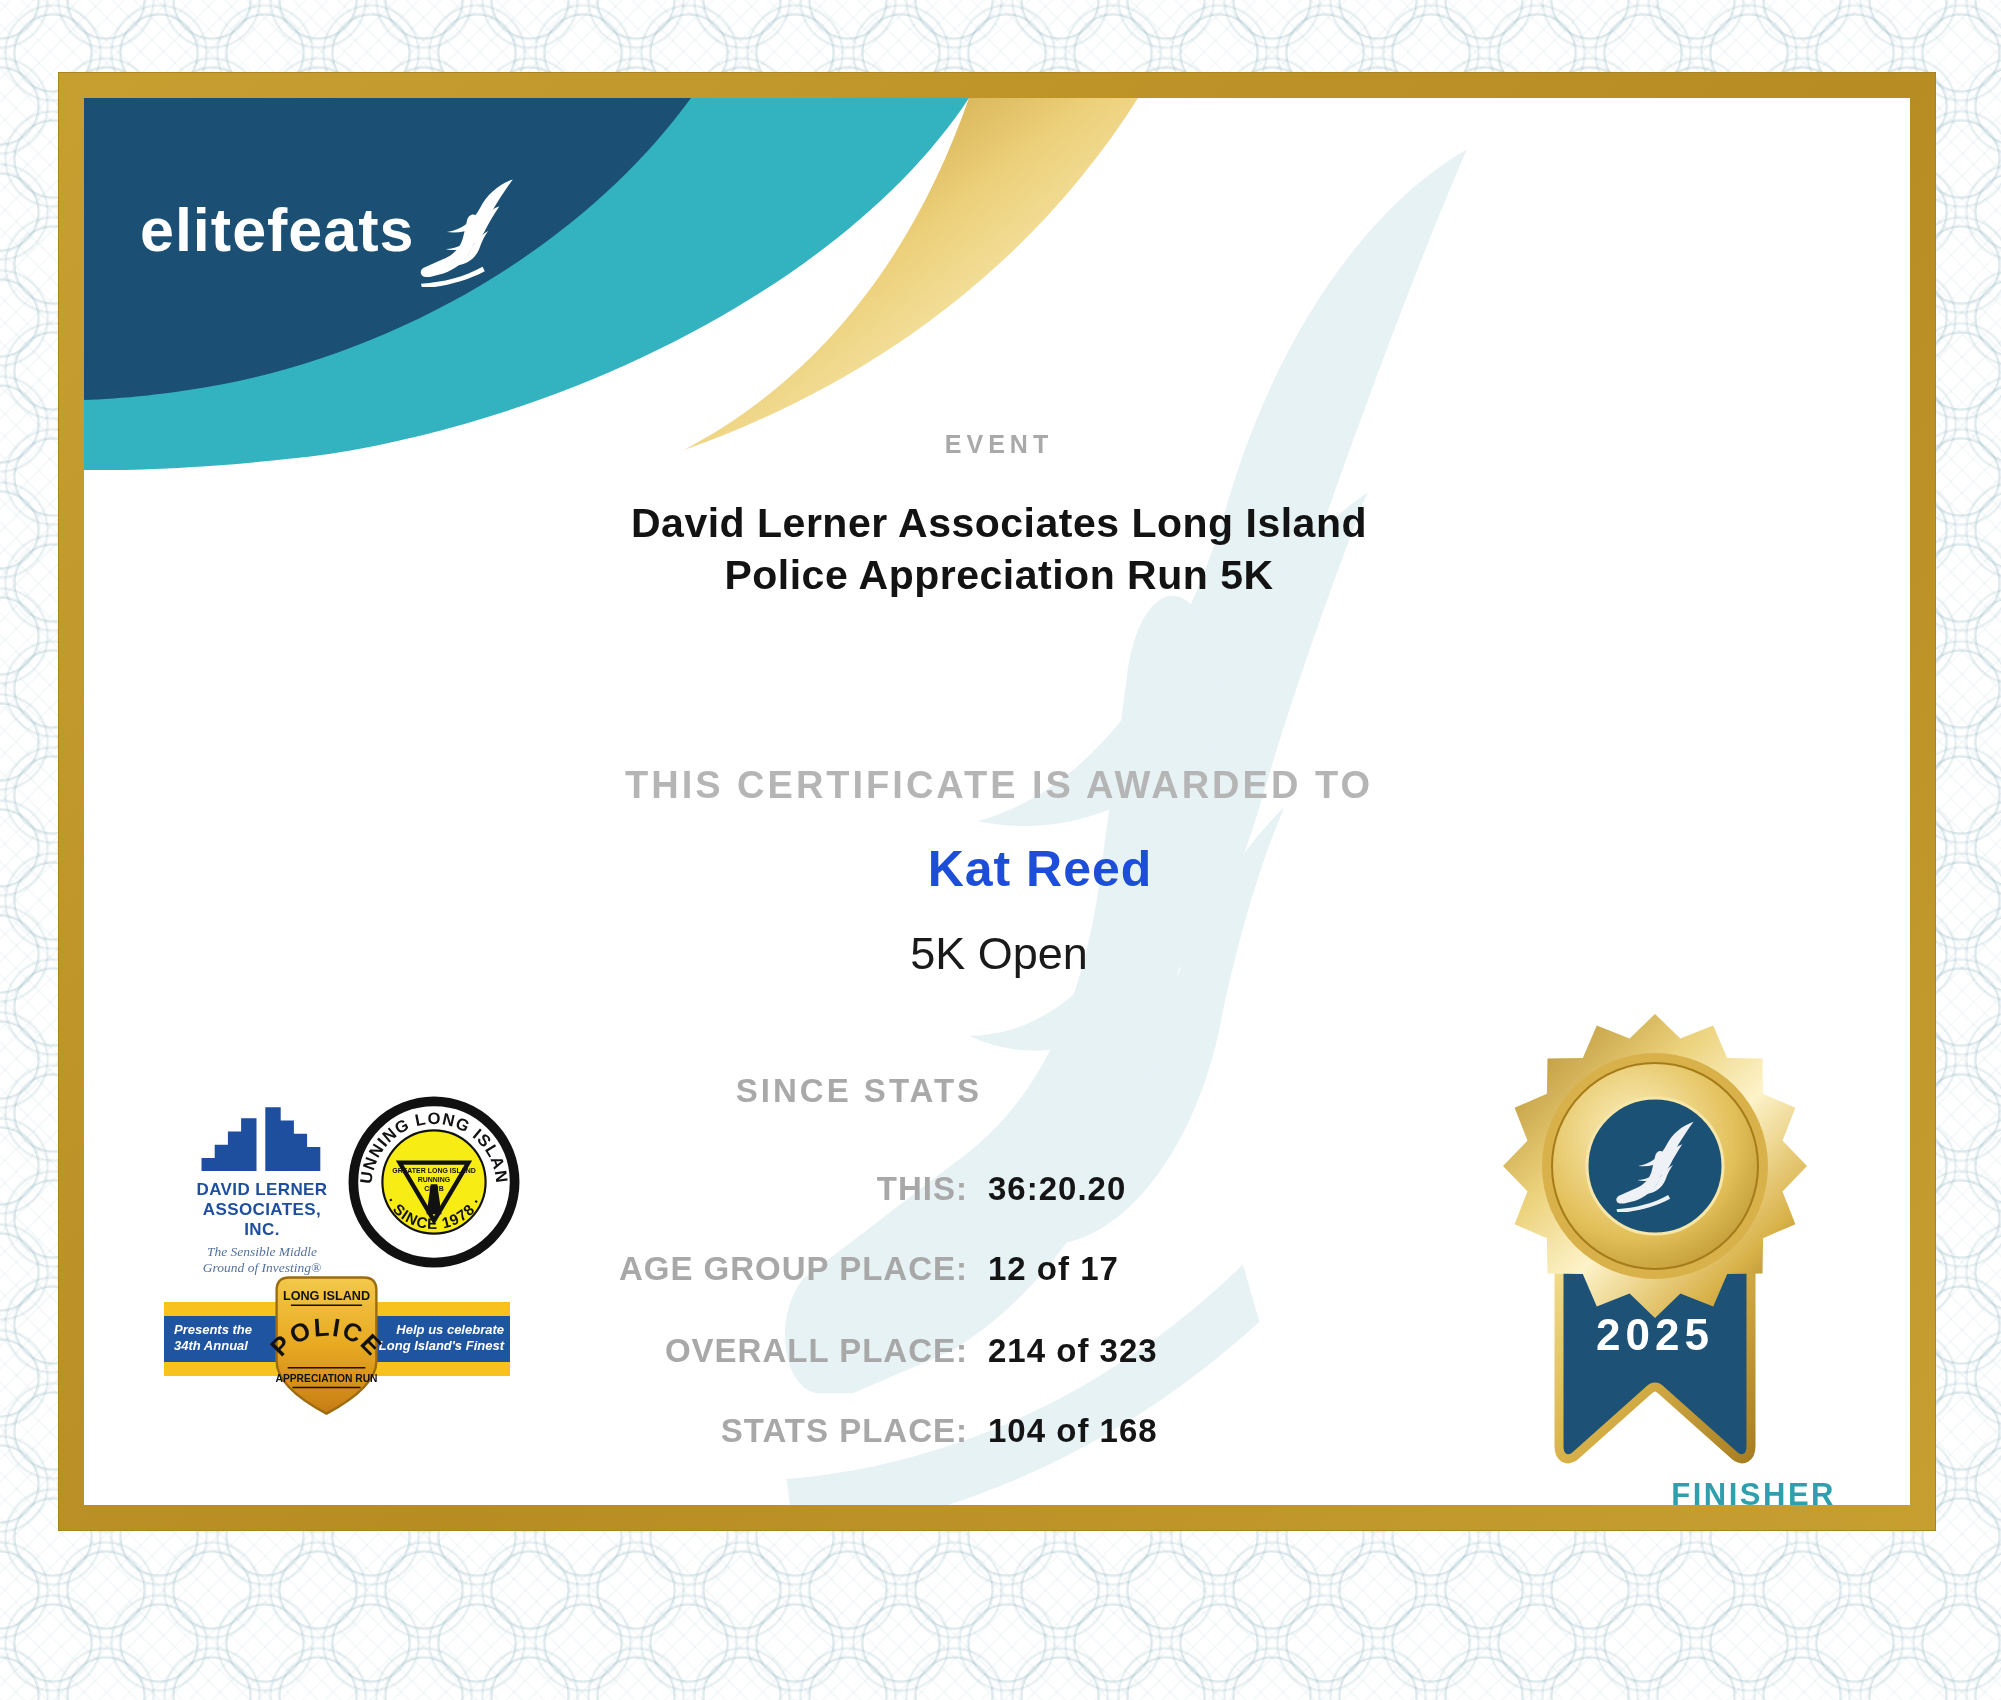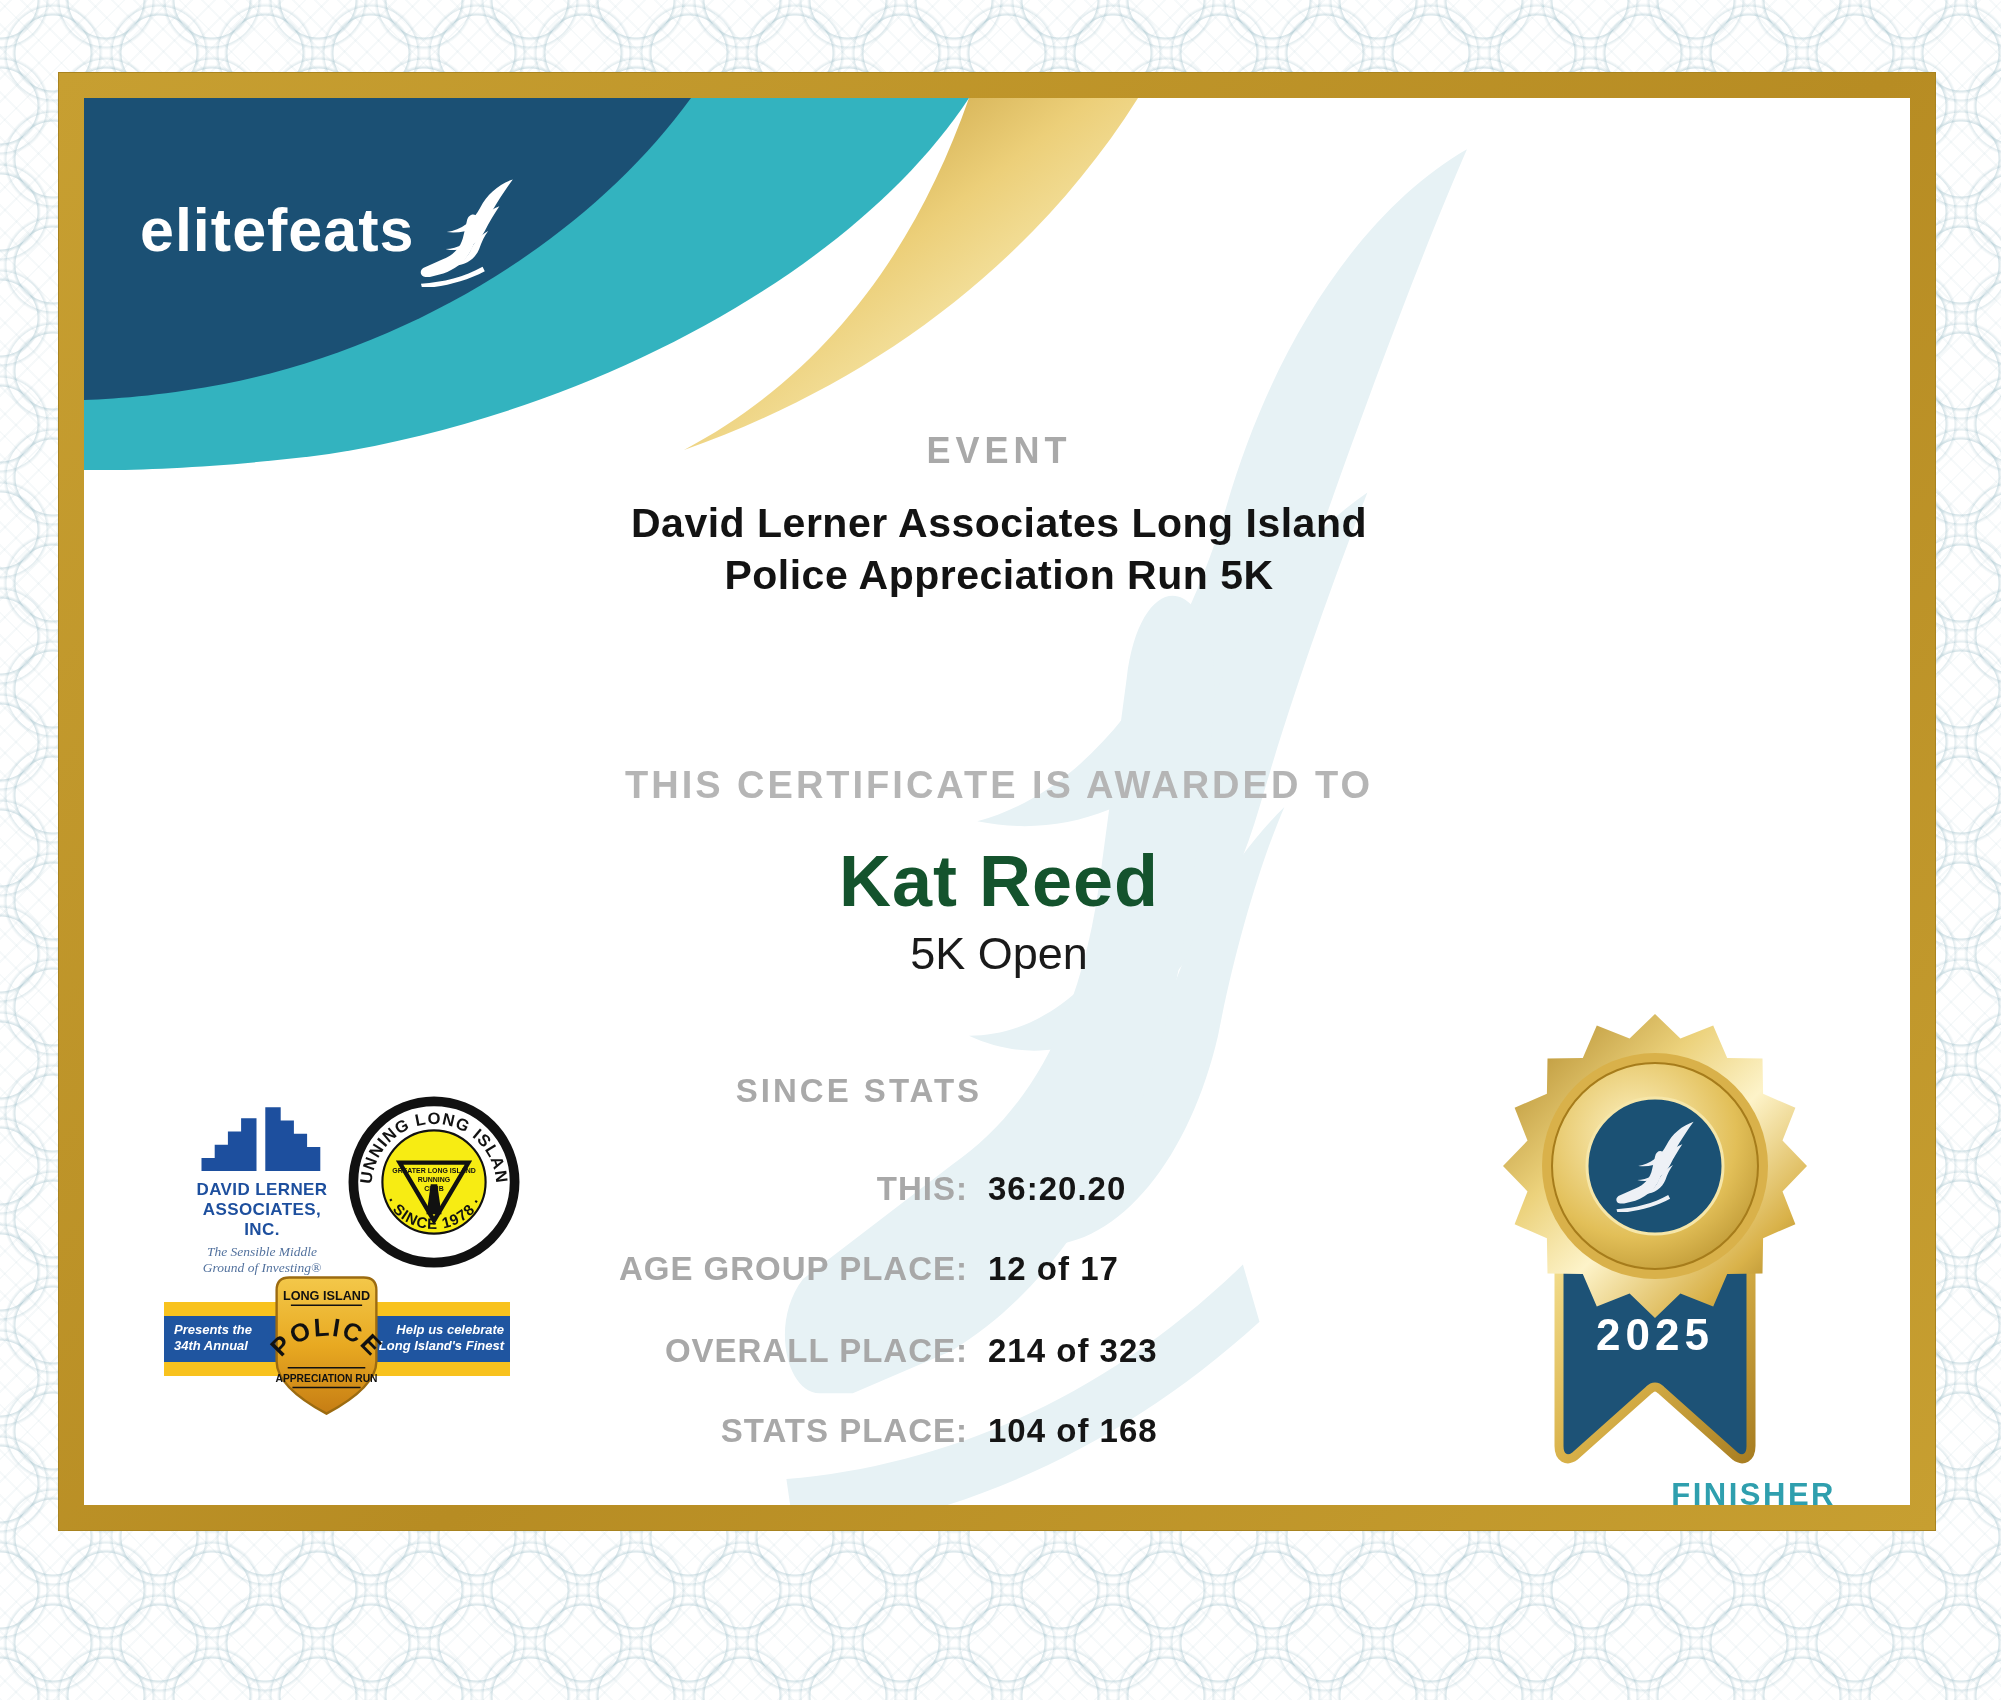--- a/index.html
+++ b/index.html
@@ -19,24 +19,24 @@
     background:linear-gradient(135deg,#c79f31,#b78c23 55%,#c79f31);
     box-shadow:0 0 0 1px #a8831f;text-decoration:underline;}
   .inner{position:absolute;left:25px;top:25px;right:25px;bottom:25px;background:#ffffff;overflow:hidden;}
   .centercol{position:absolute;left:0;width:1830px;text-align:center;}
 
   .brandwrap{position:absolute;left:56px;top:74px;display:flex;align-items:flex-start;z-index:5;}
   .brandtext{color:#ffffff;font-size:61px;font-weight:700;letter-spacing:1px;line-height:1;margin-top:28px;}
   .brandfoot{width:112px;height:130px;color:#ffffff;margin-left:-2px;margin-top:-6px;}
 
   .lbl-gray{color:#a9a9a9;font-weight:700;}
-  .event-label{top:332px;font-size:36px;letter-spacing:5px;}
+  .event-label{top:332px;font-size:25px;letter-spacing:5px;}
   .event-name{top:399px;font-size:41px;font-weight:700;color:#131313;line-height:52px;letter-spacing:.5px;}
   .awarded{top:666px;font-size:38px;letter-spacing:3px;color:#b5b5b5;font-weight:700;}
-  .recipient{top:742px;font-size:72px;font-weight:800;color:#14532d;letter-spacing:1px;}
+  .recipient{top:742px;font-size:50px;font-weight:800;color:#1d4ed8;letter-spacing:1px;padding-left:41px;}
   .division{top:830px;font-size:45px;font-weight:400;color:#1a1a1a;}
   .stats-heading{position:absolute;left:0;top:974px;width:1550px;text-align:center;font-size:33px;letter-spacing:3px;}
 
   .statrow{position:absolute;left:0;width:1830px;display:flex;align-items:baseline;}
   .statrow .sl{flex:0 0 884px;text-align:right;font-size:33px;color:#a8a8a8;font-weight:700;letter-spacing:1px;}
   .statrow .sv{margin-left:20px;text-align:left;font-size:33px;color:#151515;font-weight:700;letter-spacing:1px;}
 
   .finisher{position:absolute;left:1390px;top:1378px;width:362px;text-align:right;
     color:#2f9fae;font-weight:700;font-size:31px;line-height:38px;letter-spacing:2.5px;}
 

